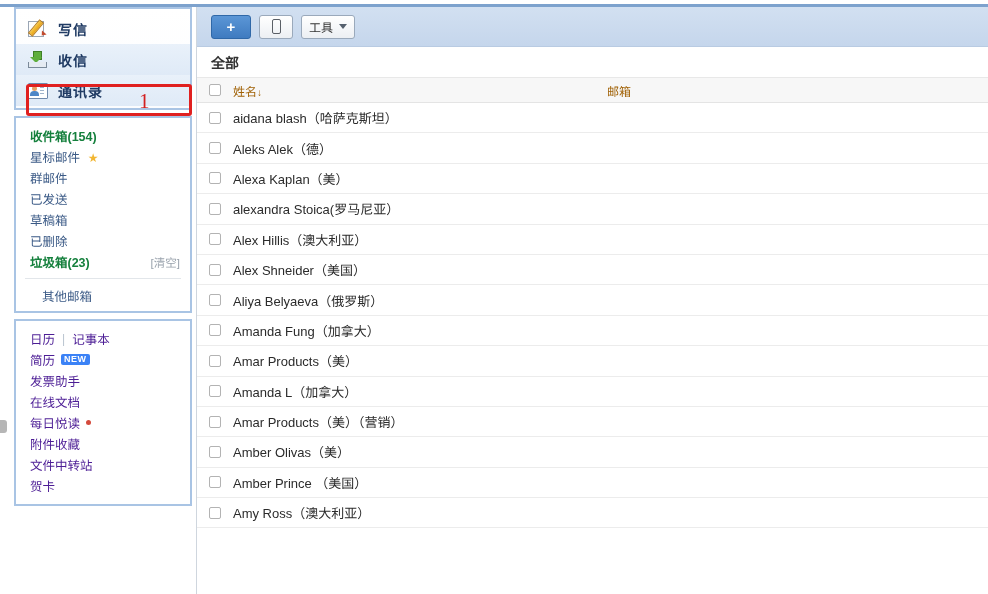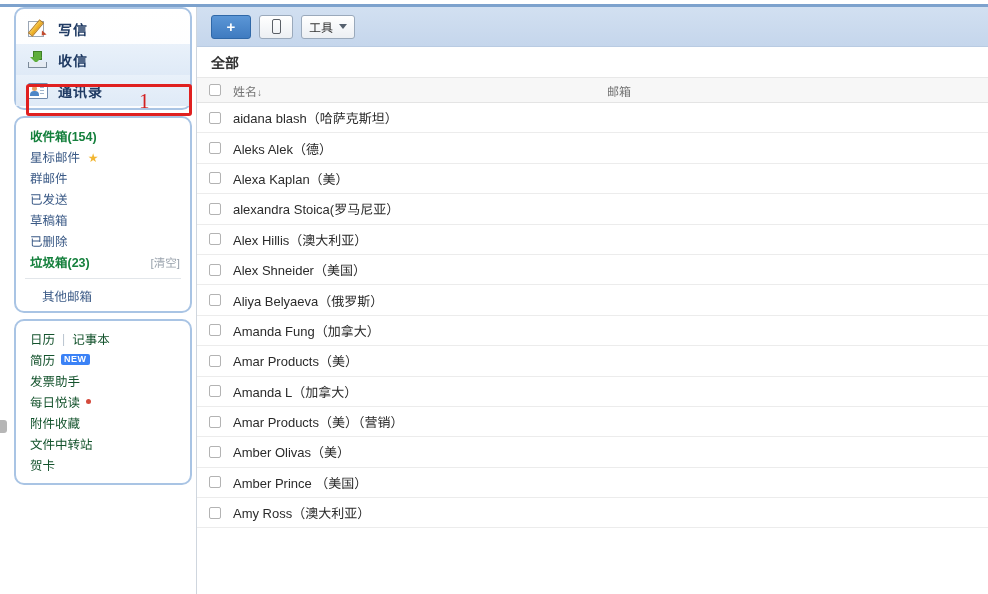--- a/index.html
+++ b/index.html
@@ -46,21 +46,21 @@
     position: absolute;
     left: 14px; top: 7px;
     width: 178px;
     height: 587px;
     box-sizing: border-box;
   }
   .side-panel {
     box-sizing: border-box;
     background: #ffffff;
     border: 2px solid #a9c4e4;
-    border-radius: 10px;
+    border-radius: 0;
     margin-bottom: 6px;
   }
 
   
   #nav-panel {
     padding: 4px 0 2px 0;
     background: linear-gradient(#ffffff, #fbfcfe);
   }
   .nav-item {
     display: flex;
@@ -210,21 +210,21 @@
   .tool-row {
     padding: 0 10px 0 14px;
     height: 21px;
     display: flex;
     align-items: center;
     cursor: pointer;
     white-space: nowrap;
   }
   .tool-row .t-label {
     font-size: 12.5px;
-    color: #14532d;
+    color: #4c1d95;
   }
   .divider-pipe {
     color: #b9c3cf;
     margin: 0 7px;
     font-size: 12px;
   }
   .badge-new {
     display: inline-block;
     margin-left: 6px;
     background: #3b82f6;
@@ -359,21 +359,21 @@
   }
   .col-name {
     width: 374px;
     flex: 0 0 auto;
     font-size: 12.5px;
     color: #333;
     overflow: hidden;
     white-space: nowrap;
   }
   #table-head .col-name,
-  #table-head .col-mail { color: #737373; font-size: 12px; }
+  #table-head .col-mail { color: #a16207; font-size: 12px; }
   .col-mail {
     flex: 1 1 auto;
     font-size: 12.5px;
     color: #333;
     overflow: hidden;
     white-space: nowrap;
   }
   .sort-arrow { font-size: 10px; }
 
   .row {
@@ -480,20 +480,23 @@
 
     <div class="tool-row">
       <span class="t-label">简历</span>
       <span class="badge-new">NEW</span>
     </div>
 
     <div class="tool-row">
       <span class="t-label">发票助手</span>
     </div>
 
+    <div class="tool-row">
+      <span class="t-label">在线文档</span>
+    </div>
 
     <div class="tool-row">
       <span class="t-label">每日悦读</span>
       <span class="dot-red"></span>
     </div>
 
     <div class="tool-row">
       <span class="t-label">附件收藏</span>
     </div>
 

